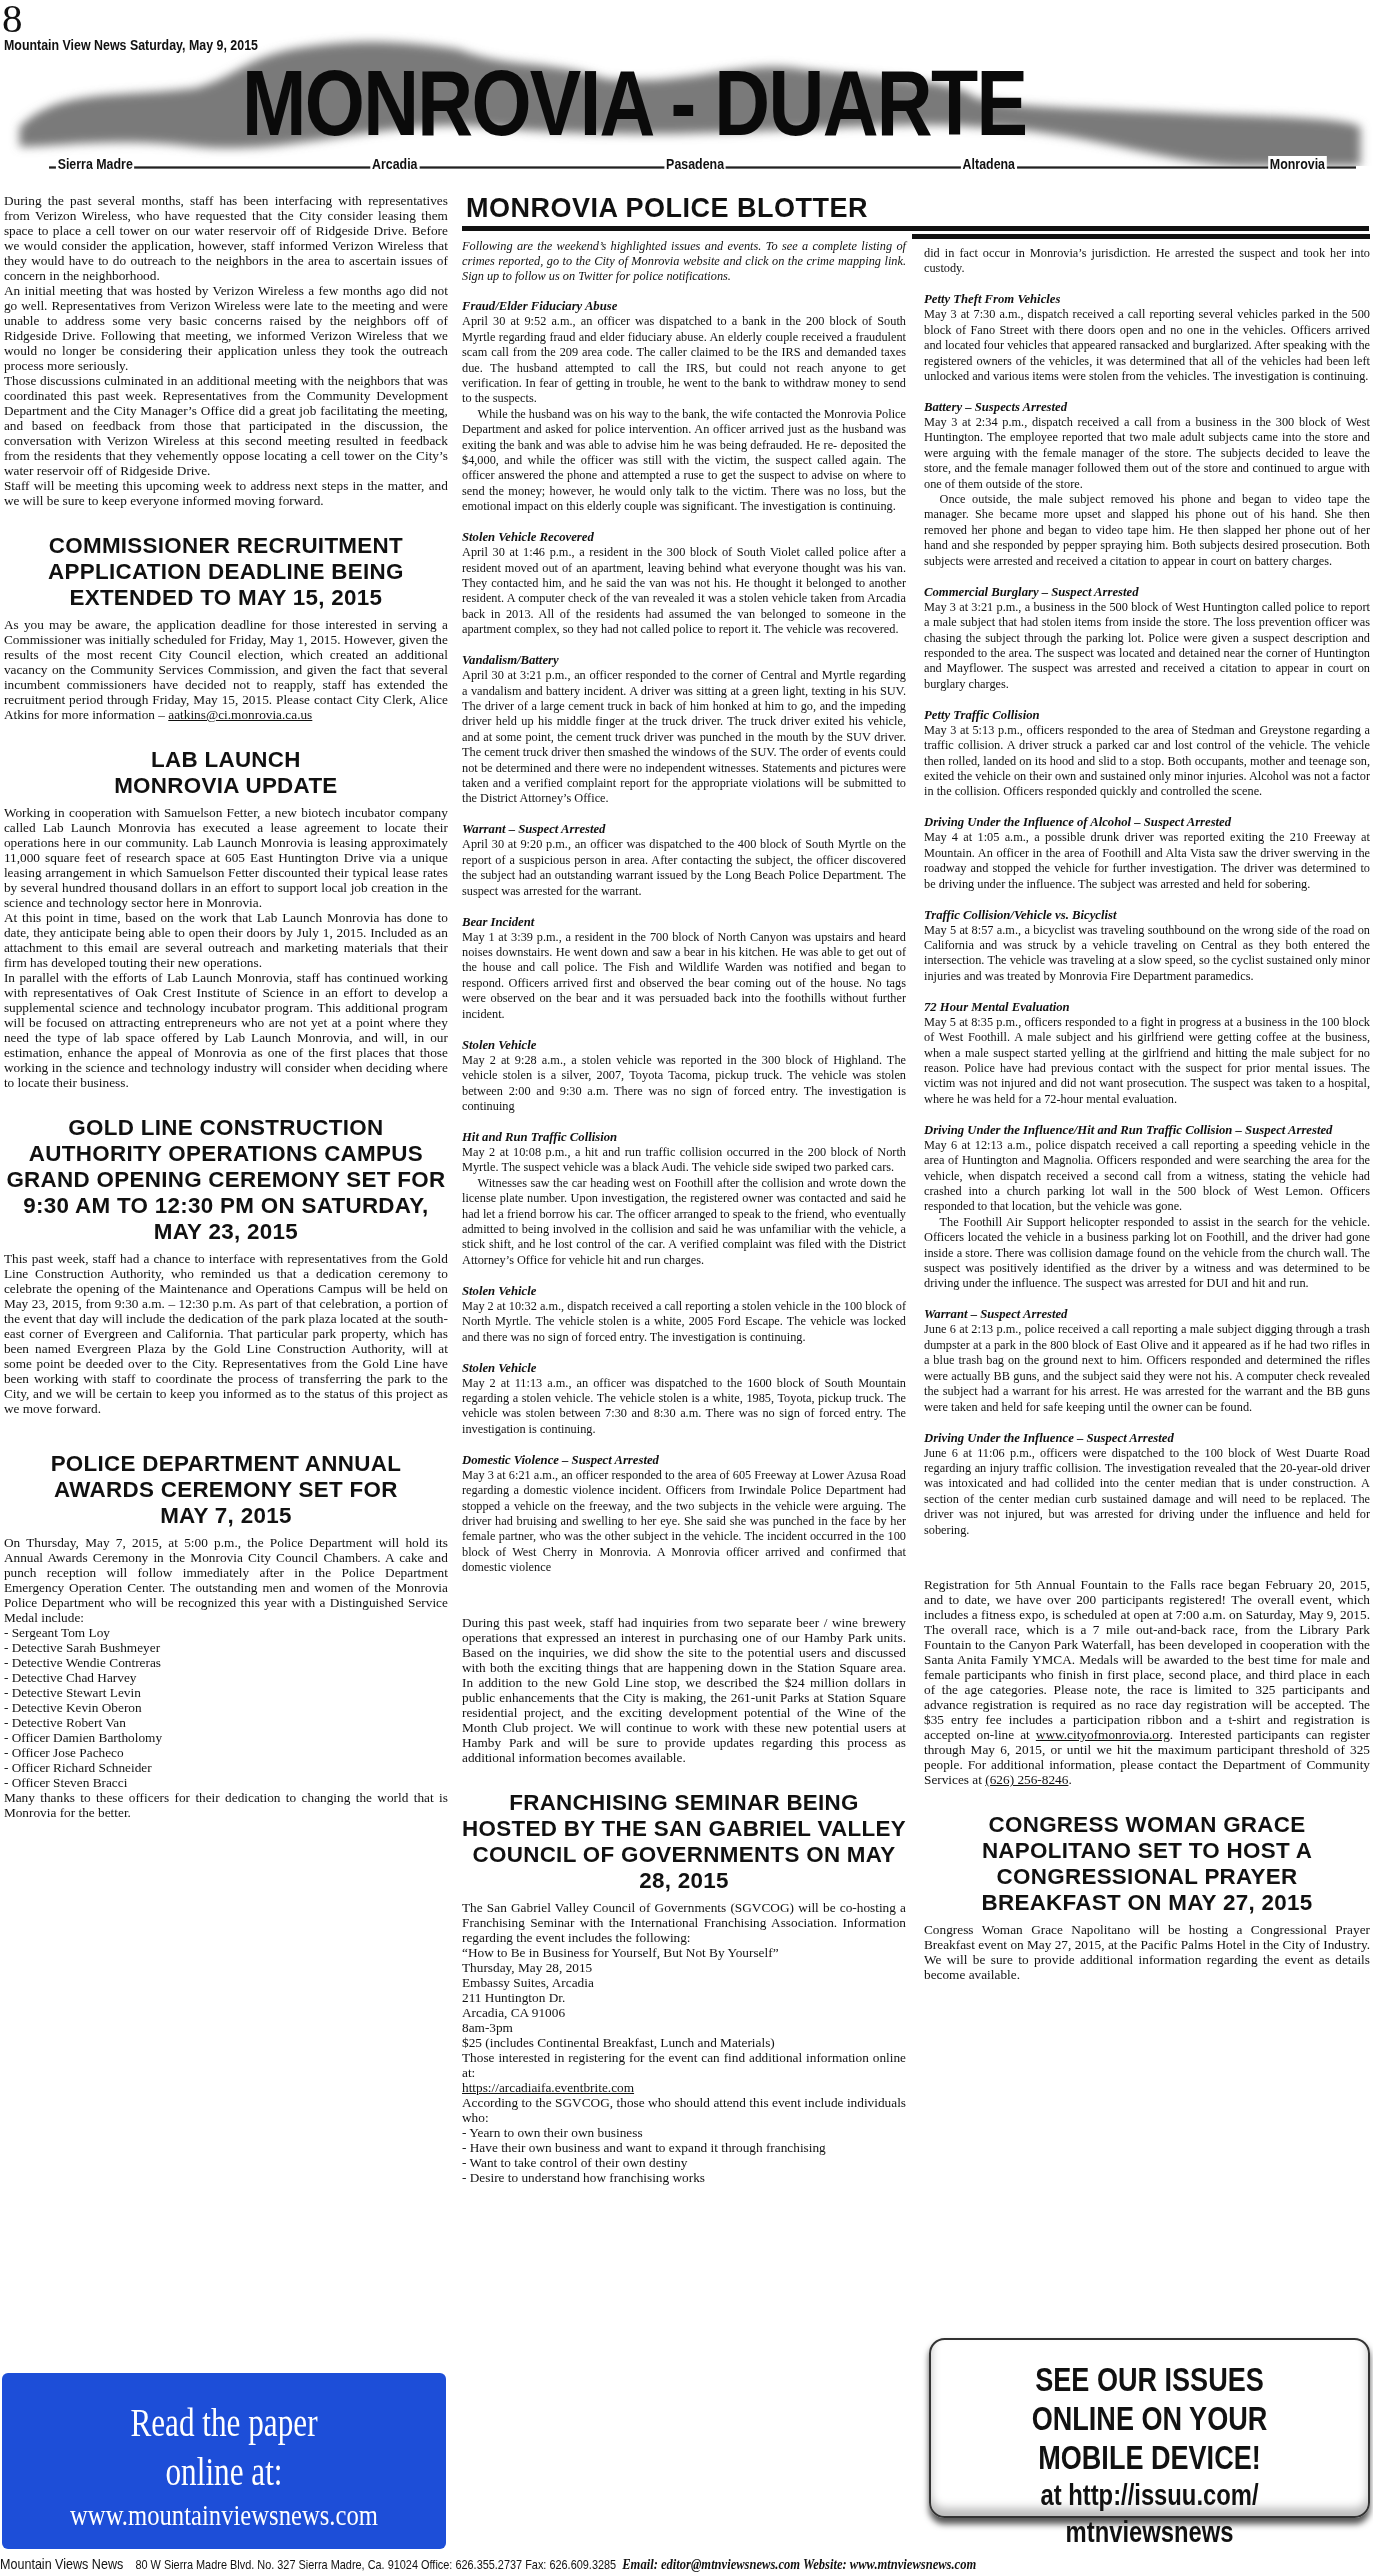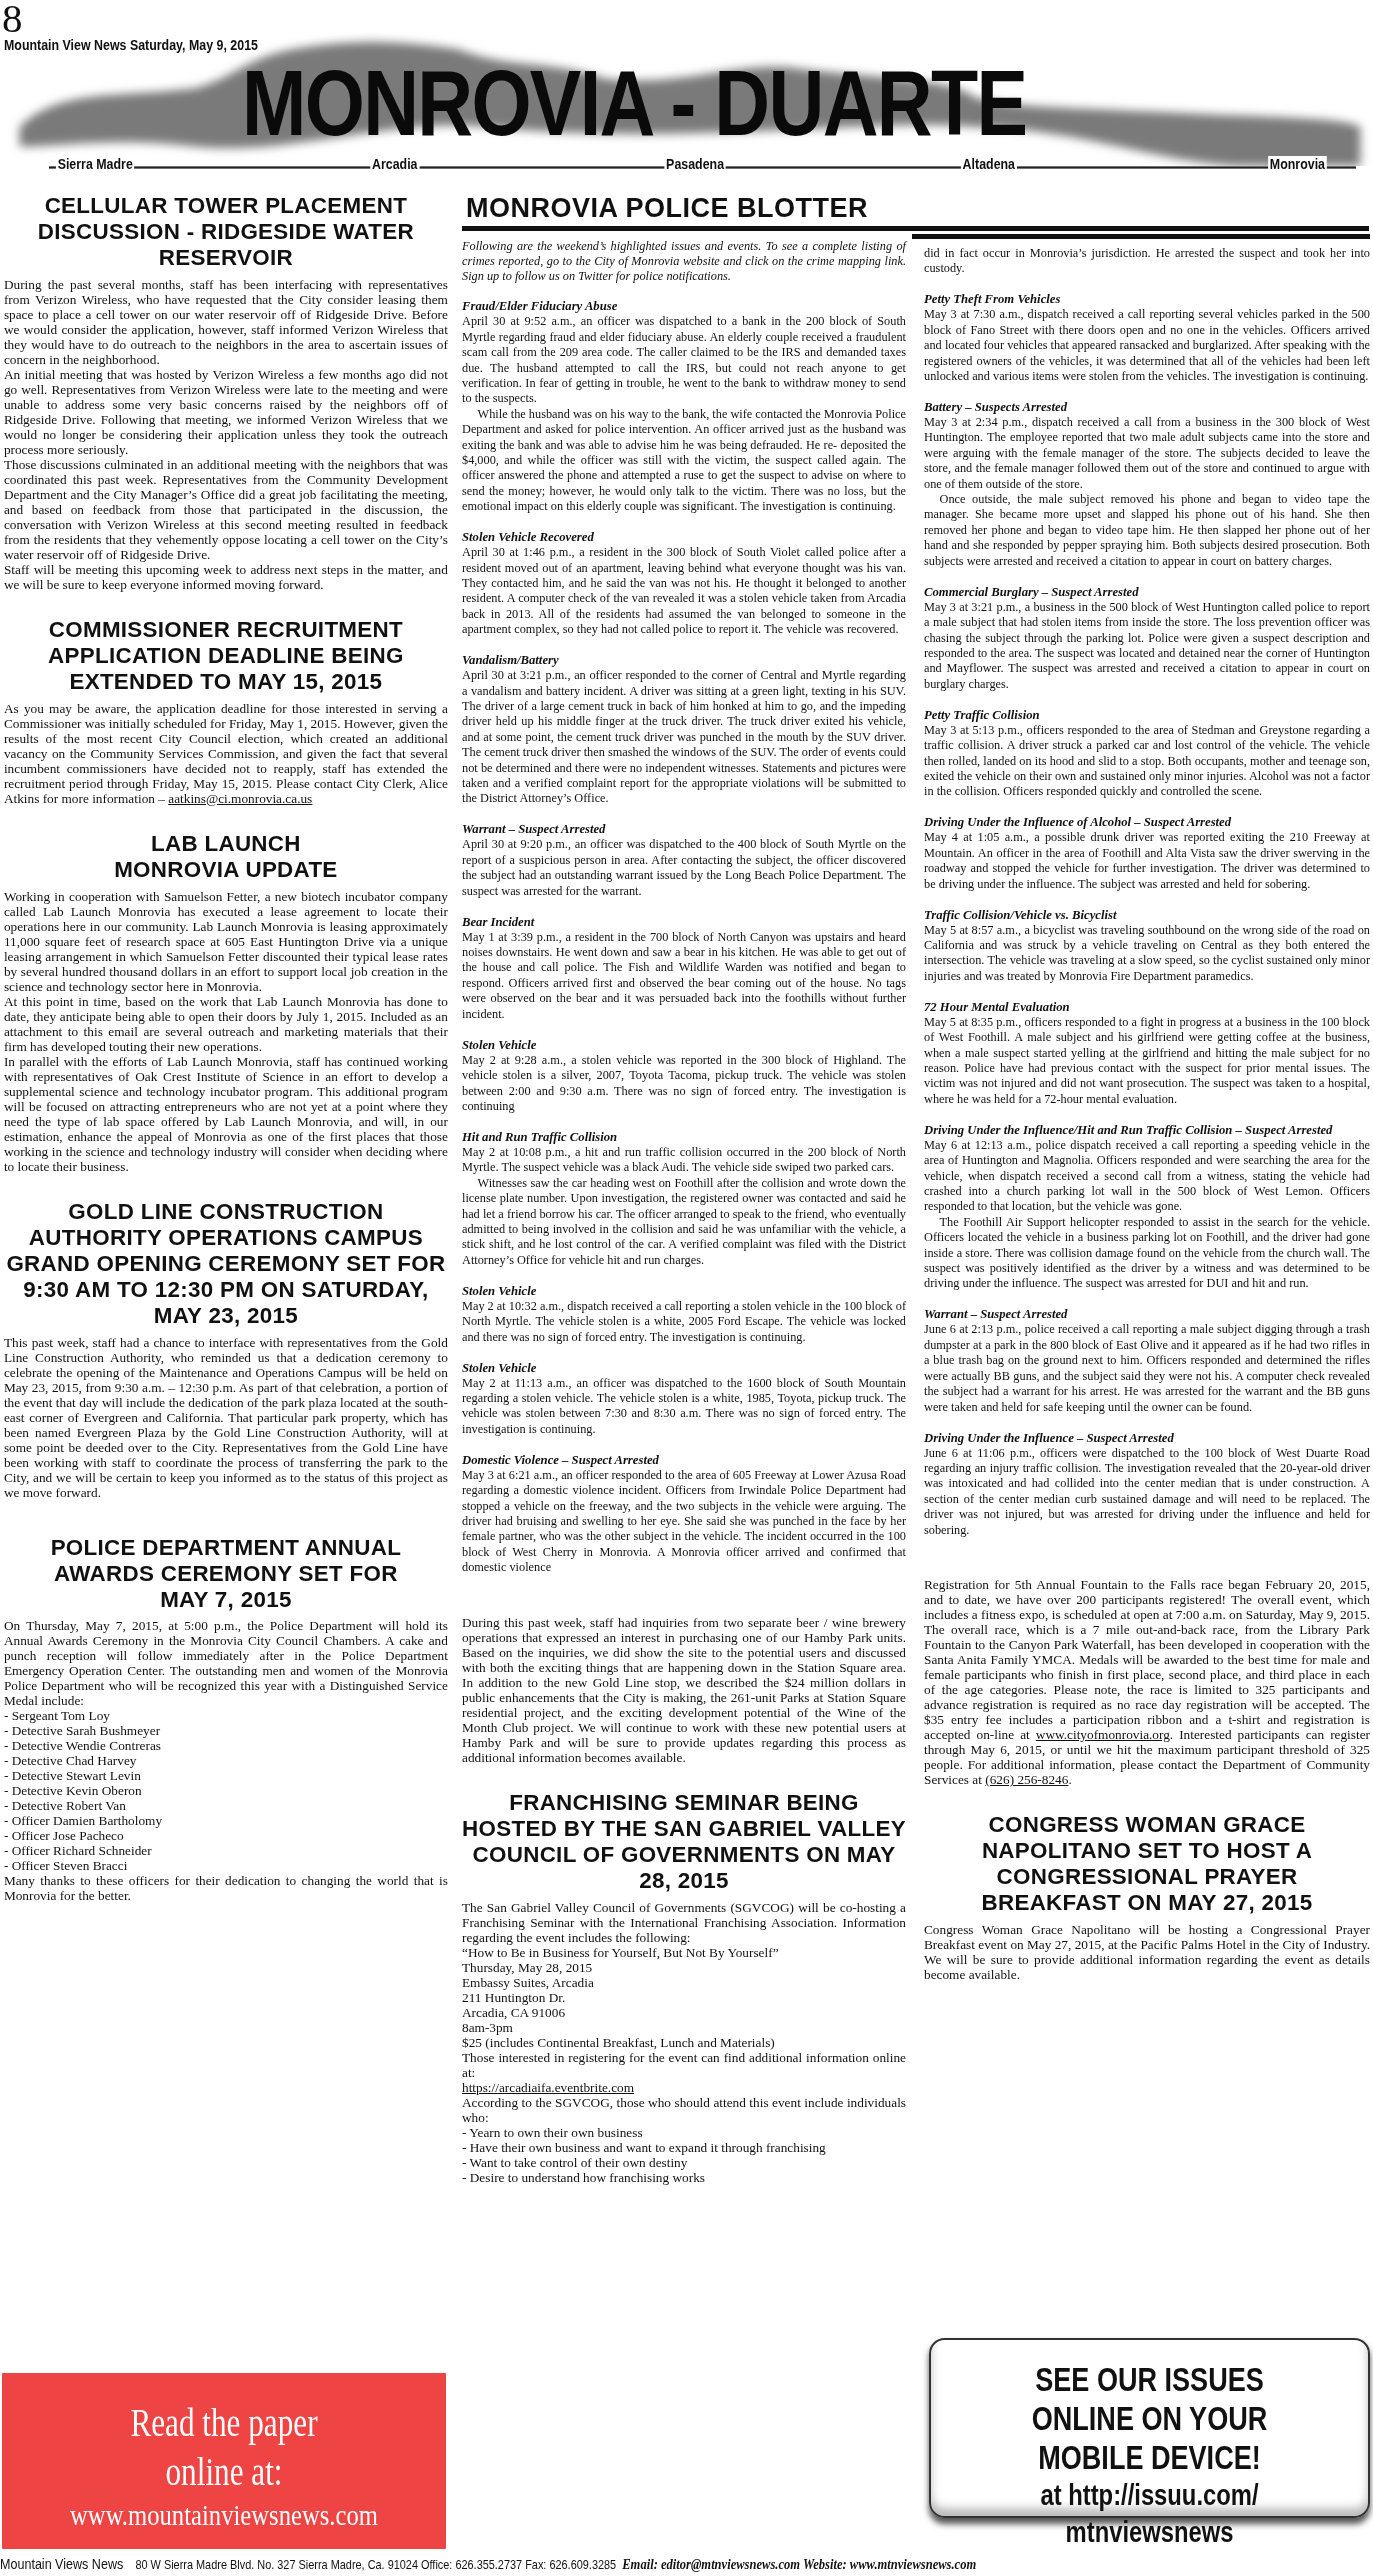--- a/index.html
+++ b/index.html
@@ -24,21 +24,21 @@
   .blotter-title { font-family: "Liberation Sans", sans-serif; font-weight: bold; font-size: 27px; letter-spacing: 0.5px; padding-left: 3.9px; white-space: nowrap; }
   .rule { height: 4.9px; background: #111; margin: 2px 0 7.8px 0; }
   .col3-rule { position: absolute; top: 234px; left: 912px; width: 458px; height: 4.9px; background: #111; }
   .intro { font-style: italic; font-size: 12.3px; line-height: 15px; text-align: justify; }
   .entry { margin-top: 15.6px; }
   .entry h4 { font-style: italic; font-weight: bold; font-size: 12.7px; line-height: 15px; }
   .entry p { font-size: 12.3px; line-height: 15.4px; text-align: justify; }
   .entry p.indent { text-indent: 15.6px; }
   ul.list { list-style: none; font-size: 13.3px; line-height: 15px; }
   u { text-decoration: underline; }
-  .ad-dark { position: absolute; left: 2px; top: 2373px; width: 444px; height: 176px; background: #ef4444; border-radius: 1px; color: #fff; text-align: center; font-family: "Liberation Serif", serif; }
+  .ad-dark { position: absolute; left: 2px; top: 2373px; width: 444px; height: 176px; background: #1d4ed8; border-radius: 6px; color: #fff; text-align: center; font-family: "Liberation Serif", serif; }
   .ad-dark .l1 { font-size: 39px; line-height: 49px; margin-top: 25px; transform: scaleX(0.8); }
   .ad-dark .l3 { font-size: 29px; line-height: 39px; transform: scaleX(0.85); }
   .ad-light { position: absolute; left: 929px; top: 2338px; width: 441px; height: 180px; border: 2.9px solid #333; border-radius: 15.6px; box-shadow: 0 5.9px 5.9px #555, inset 0 -7.8px 9.8px #bbb; text-align: center; font-family: "Liberation Sans", sans-serif; font-weight: bold; }
   .ad-light .big { font-size: 33px; line-height: 39px; transform: scaleX(0.82); }
   .ad-light .mid { font-size: 29px; line-height: 37px; transform: scaleX(0.82); }
   .footer { position: absolute; left: 0; top: 2556px; width: 1373px; height: 20.5px; font-family: "Liberation Sans", sans-serif; font-size: 12.7px; white-space: nowrap; transform: scaleX(0.86); transform-origin: left; }
   .footer .bold-it { font-family: "Liberation Serif", serif; font-style: italic; font-weight: bold; font-size: 14.6px; }
 </style>
 </head>
 <body>
@@ -60,21 +60,20 @@
     <span style="left:0">Sierra Madre</span>
     <span style="left:317px">Arcadia</span>
     <span style="left:610px">Pasadena</span>
     <span style="left:907px">Altadena</span>
     <span style="left:1214px">Monrovia</span>
   </div>
 </header>
 
 <section class="col col1">
   <article>
-    <h2 style="padding:0 19.5px">CELLULAR TOWER PLACEMENT DISCUSSION - RIDGESIDE WATER RESERVOIR</h2>
     <p class="body">During the past several months, staff has been interfacing with representatives from Verizon Wireless, who have requested that the City consider leasing them space to place a cell tower on our water reservoir off of Ridgeside Drive. Before we would consider the application, however, staff informed Verizon Wireless that they would have to do outreach to the neighbors in the area to ascertain issues of concern in the neighborhood.</p>
     <p class="body">An initial meeting that was hosted by Verizon Wireless a few months ago did not go well. Representatives from Verizon Wireless were late to the meeting and were unable to address some very basic concerns raised by the neighbors off of Ridgeside Drive. Following that meeting, we informed Verizon Wireless that we would no longer be considering their application unless they took the outreach process more seriously.</p>
     <p class="body">Those discussions culminated in an additional meeting with the neighbors that was coordinated this past week. Representatives from the Community Development Department and the City Manager’s Office did a great job facilitating the meeting, and based on feedback from those that participated in the discussion, the conversation with Verizon Wireless at this second meeting resulted in feedback from the residents that they vehemently oppose locating a cell tower on the City’s water reservoir off of Ridgeside Drive.</p>
     <p class="body">Staff will be meeting this upcoming week to address next steps in the matter, and we will be sure to keep everyone informed moving forward.</p>
   </article>
   <div class="gap"></div>
   <article>
     <h2 style="padding:0 19.5px">COMMISSIONER RECRUITMENT APPLICATION DEADLINE BEING EXTENDED TO MAY 15, 2015</h2>
     <p class="body"><span>As you may be aware, the application deadline for those interested in serving a Commissioner was initially scheduled for Friday, May 1, 2015. However, given the results of the most recent City Council election, which created an additional vacancy on the Community Services Commission, and given the fact that several incumbent commissioners have decided not to reapply, staff has extended the recruitment period through Friday, May 15, 2015. Please contact City Clerk, Alice Atkins for more information – </span><u>aatkins@ci.monrovia.ca.us</u></p>
   </article>

